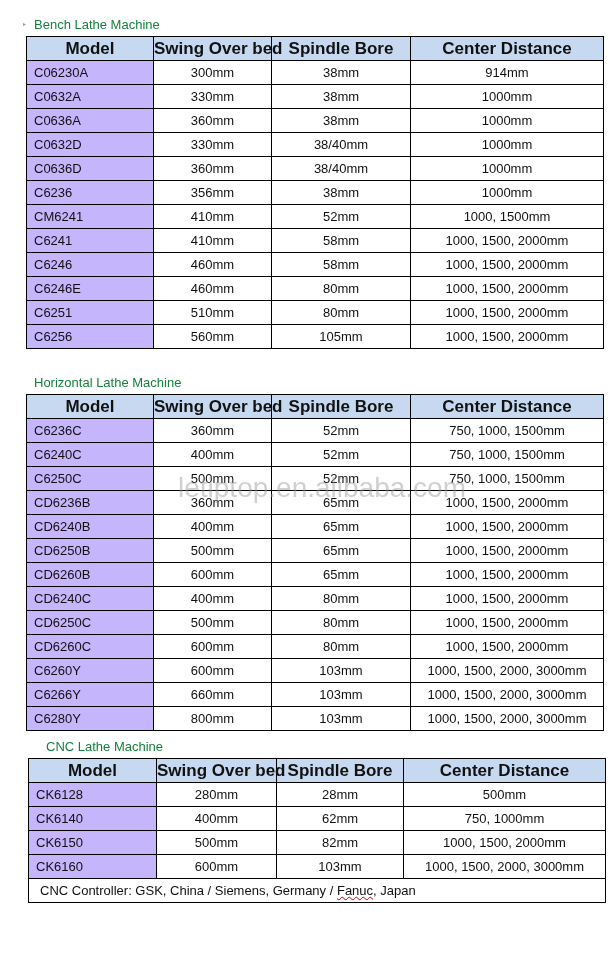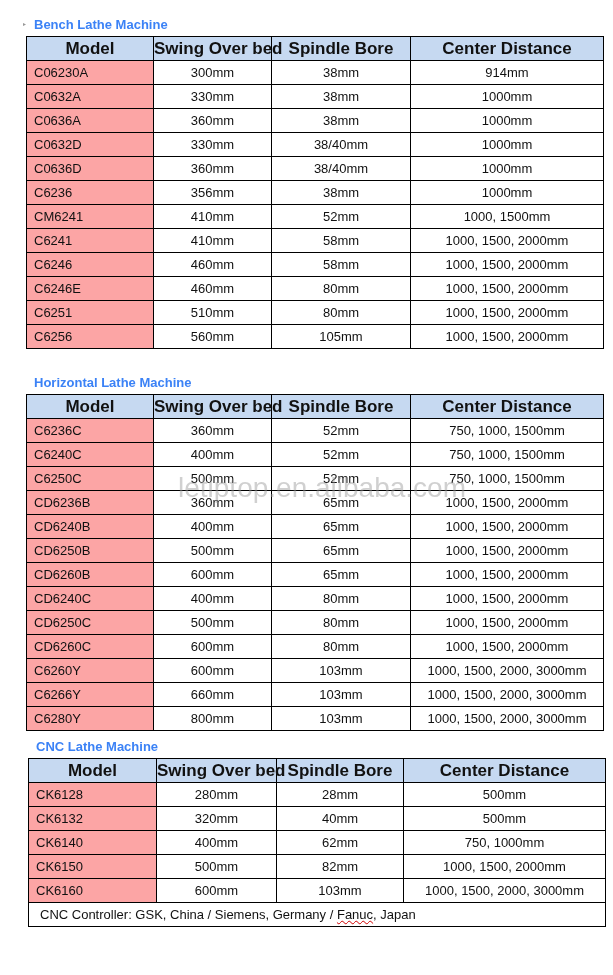--- a/index.html
+++ b/index.html
@@ -1,21 +1,21 @@
 <!DOCTYPE html>
 <html><head>
 <meta charset="utf-8">
 <style>
   html, body { margin: 0; padding: 0; background: #ffffff; }
   body { width: 613px; height: 975px; position: relative; overflow: hidden; font-family: "Liberation Sans", sans-serif; color: #111; }
-  .section-title { position: absolute; font-weight: bold; font-size: 13px; color: #3b82f6; }
+  .section-title { position: absolute; font-weight: normal; font-size: 13px; color: #15803d; }
   table { position: absolute; border-collapse: collapse; table-layout: fixed; font-size: 13px; }
   td, th { border: 1px solid #000; padding: 0; height: 23px; text-align: center; white-space: nowrap; }
   th { background: #c6d9f1; font-weight: bold; font-size: 17px; }
-  td.model { background: #fca5a5; text-align: left; padding-left: 7px; }
+  td.model { background: #c4b5fd; text-align: left; padding-left: 7px; }
   td.note { text-align: left; padding-left: 11px; }
   .watermark { position: absolute; left: 178px; top: 472px; font-size: 28px; color: rgba(150,150,150,0.45); letter-spacing: 0px; pointer-events: none; }
   .marker { position: absolute; left: 23px; top: 20px; font-size: 6px; color: #999; }
   .squiggle { text-decoration: underline wavy #d00000; text-decoration-thickness: 1px; }
 </style>
 </head>
 <body>
 
 <div class="marker">▸</div>
 
@@ -202,21 +202,21 @@
       </tr>
       <tr>
         <td class="model">C6280Y</td>
         <td>800mm</td>
         <td>103mm</td>
         <td>1000, 1500, 2000, 3000mm</td>
       </tr>
     </tbody>
 </table>
 
-<div class="section-title" style="left:36px; top:739px;">CNC Lathe Machine</div>
+<div class="section-title" style="left:46px; top:739px;">CNC Lathe Machine</div>
 <table style="left:28px; top:758px; width:577px;">
   <colgroup>
       <col style="width:128px">
       <col style="width:120px">
       <col style="width:127px">
       <col style="width:202px">
     </colgroup>
   <thead>
     <tr>
       <th>Model</th>
@@ -226,26 +226,20 @@
     </tr>
   </thead>
   <tbody>
       <tr>
         <td class="model">CK6128</td>
         <td>280mm</td>
         <td>28mm</td>
         <td>500mm</td>
       </tr>
       <tr>
-        <td class="model">CK6132</td>
-        <td>320mm</td>
-        <td>40mm</td>
-        <td>500mm</td>
-      </tr>
-      <tr>
         <td class="model">CK6140</td>
         <td>400mm</td>
         <td>62mm</td>
         <td>750, 1000mm</td>
       </tr>
       <tr>
         <td class="model">CK6150</td>
         <td>500mm</td>
         <td>82mm</td>
         <td>1000, 1500, 2000mm</td>

